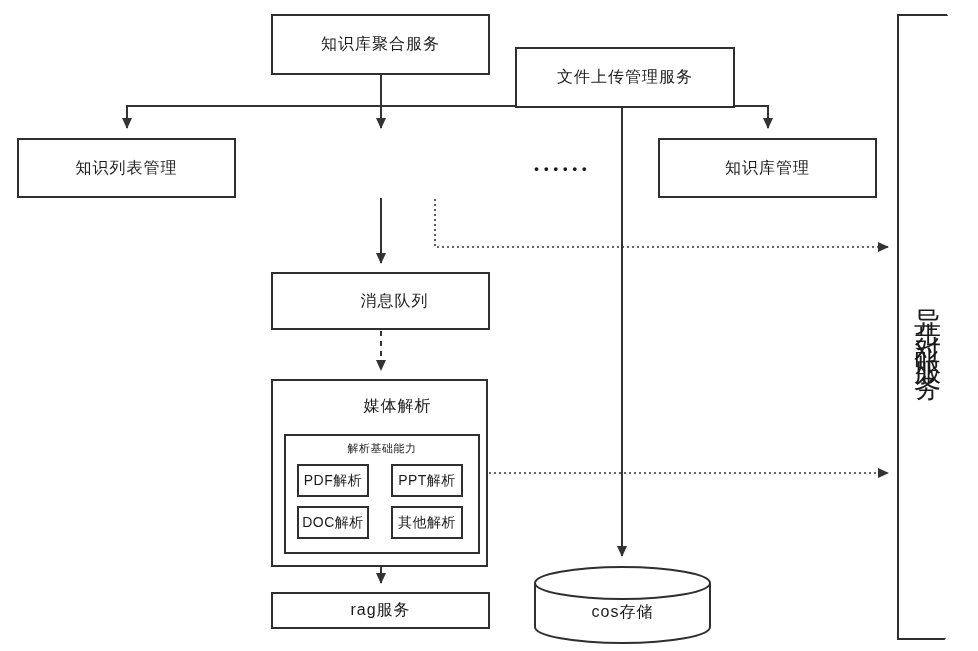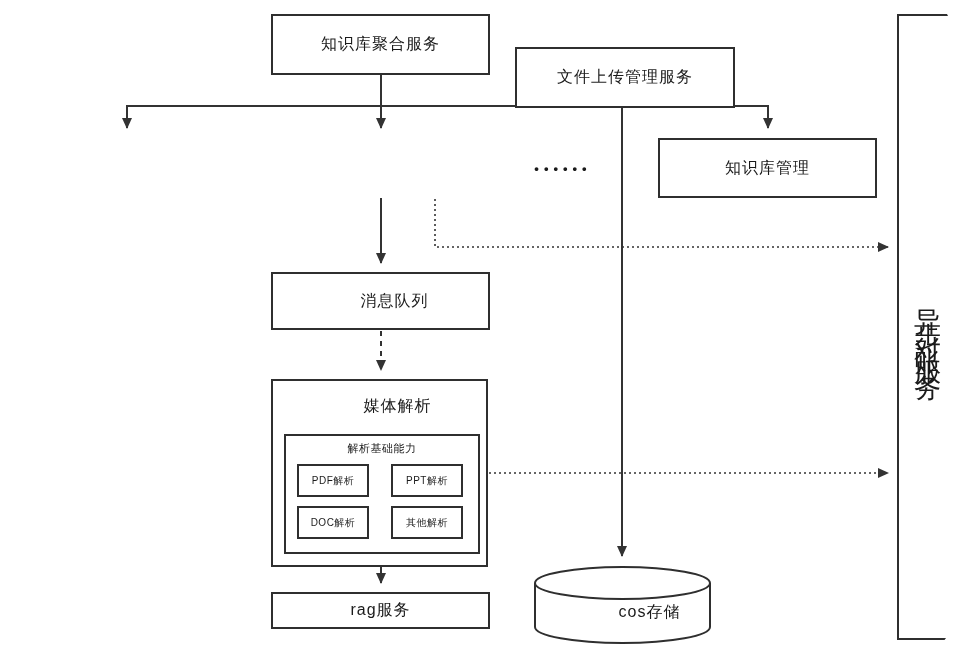--- a/index.html
+++ b/index.html
@@ -19,21 +19,21 @@
     font-size:27px;letter-spacing:13px;font-weight:400;
   }
   .group-title{
     position:absolute;box-sizing:border-box;text-align:center;z-index:2;
     display:flex;align-items:flex-start;justify-content:center;
   }
   .dots{
     font-size:13px;font-weight:bold;letter-spacing:5px;color:#1a1a1a;
     display:flex;align-items:center;justify-content:center;
   }
-  .sub{font-size:10px;letter-spacing:0.5px;}
+  .sub{font-size:14px;letter-spacing:0.5px;}
   .cos-label{
     position:absolute;z-index:2;text-align:center;font-size:16px;letter-spacing:1px;
   }
 </style>
 </head>
 <body>
 
 <div class="canvas">
 
   <svg class="wires" width="978" height="651" viewBox="0 0 978 651">
@@ -64,20 +64,21 @@
     <g>
       <path d="M535,583 L535,627 A87.5,16 0 0 0 710,627 L710,583" fill="#ffffff" stroke="#2f2f2f" stroke-width="2"></path>
       <ellipse cx="622.5" cy="583" rx="87.5" ry="16" fill="#ffffff" stroke="#2f2f2f" stroke-width="2"></ellipse>
     </g>
   </svg>
 
   <div class="node" style="left:271px;top:14px;width:219px;height:61px;">知识库聚合服务</div>
 
   <div class="node" style="left:515px;top:14px;width:220px;height:61px;margin-top:33px;">文件上传管理服务</div>
 
+  <div class="node" style="left:17px;top:138px;width:219px;height:60px;">知识列表管理</div>
 
 
   <div class="node plain dots" style="left:526px;top:157px;width:74px;height:22px;">••••••</div>
 
   <div class="node" style="left:658px;top:138px;width:219px;height:60px;">知识库管理</div>
 
   <div class="node tall" style="left:897px;top:14px;width:61px;height:626px;">异步对账服务</div>
 
   <div class="node" style="left:271px;top:272px;width:219px;height:58px;padding-left:28px;">消息队列</div>
 
@@ -87,15 +88,15 @@
   <div class="node" style="left:284px;top:434px;width:196px;height:120px;"></div>
   <div class="group-title" style="left:284px;top:441px;width:196px;height:20px;font-size:11px;letter-spacing:0.5px;">解析基础能力</div>
 
   <div class="node sub" style="left:297px;top:464px;width:72px;height:33px;">PDF解析</div>
   <div class="node sub" style="left:391px;top:464px;width:72px;height:33px;">PPT解析</div>
   <div class="node sub" style="left:297px;top:506px;width:72px;height:33px;">DOC解析</div>
   <div class="node sub" style="left:391px;top:506px;width:72px;height:33px;">其他解析</div>
 
   <div class="node" style="left:271px;top:592px;width:219px;height:37px;">rag服务</div>
 
-  <div class="cos-label" style="left:535px;top:602px;width:175px;margin-left:27px;">cos存储</div>
+  <div class="cos-label" style="left:535px;top:602px;width:175px;">cos存储</div>
 
 </div>
 
 </body></html>

